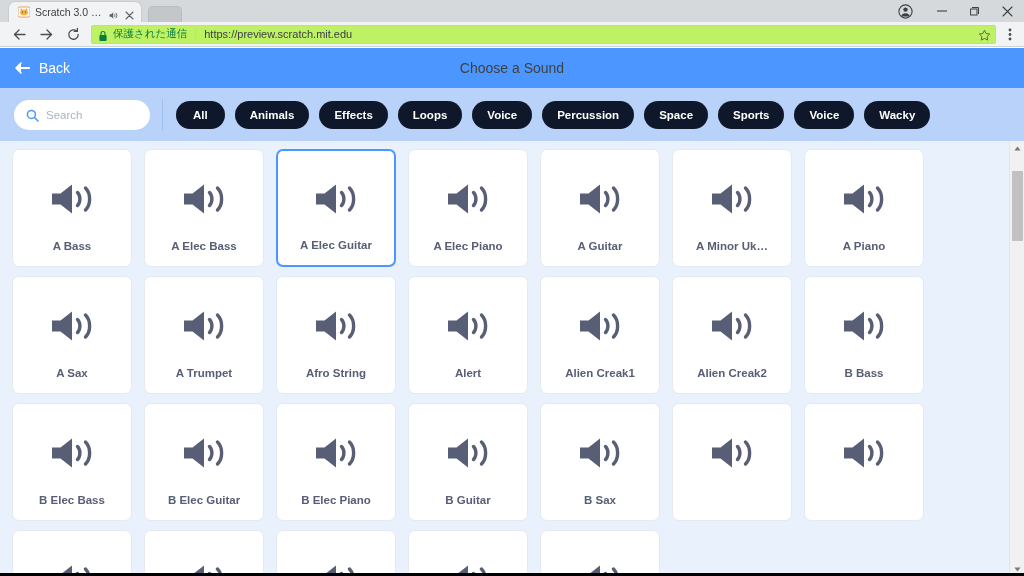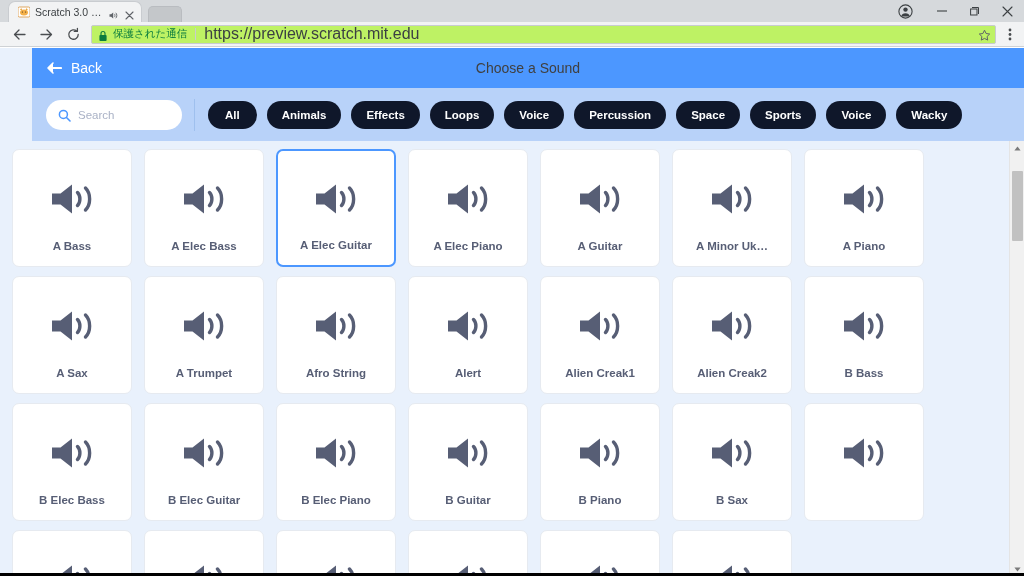--- a/index.html
+++ b/index.html
@@ -64,26 +64,26 @@
     color: #4a4d50;
   }
   .omnibox {
     flex: 1 1 auto; height: 19px; margin: 0 6px 0 4px;
     background: #bef264; border: 1px solid #c8cbcf; border-radius: 2px;
     display: flex; align-items: center; padding: 0 4px 0 6px; gap: 5px;
   }
   .lock-icon { width: 10px; height: 12px; flex:0 0 10px; }
   .secure-text { font-size: 10.5px; color: #0b7c3f; white-space: nowrap; }
   .omni-sep { width: 1px; height: 12px; background: #c8cbcf; margin: 0 3px; }
-  .omni-url { font-size: 16px; color: #3c4043; white-space: nowrap; flex:1 1 auto; }
+  .omni-url { font-size: 11px; color: #3c4043; white-space: nowrap; flex:1 1 auto; }
   .star-icon { width: 13px; height: 13px; color: #5f6368; flex:0 0 13px; }
   .menu-dots { width: 16px; height: 25px; display:flex; align-items:center; justify-content:center; color:#4a4d50; }
 
   
-  .page { position: absolute; top: 48px; left: 0; right: 0; bottom: 0; background: #e9f1fc; padding-left: 32px; }
+  .page { position: absolute; top: 48px; left: 0; right: 0; bottom: 0; background: #e9f1fc; }
 
   .sc-header {
     height: 40px; background: #4c97ff;
     display: flex; align-items: center; position: relative;
   }
   .sc-back {
     display: flex; align-items: center; gap: 9px;
     padding-left: 14px; color: #fff;
   }
   .sc-back-arrow { width: 16px; height: 16px; display:block; }
@@ -450,28 +450,20 @@
                 <path d="M37.5 9c5.5 5.5 5.5 16.5 0 22" stroke="#575e75" stroke-width="3.4" fill="none" stroke-linecap="round"></path>
               </svg></div>
             <div class="card-label">B Guitar</div>
           </div>
           <div class="card">
             <div class="card-icon"><svg width="48" height="40" viewBox="0 0 48 40">
                 <path d="M4 14.5h8.5L24 5.5v29L12.5 25.5H4z" fill="#575e75"></path>
                 <path d="M29.5 13.5c3.2 3.2 3.2 9.8 0 13" stroke="#575e75" stroke-width="3.4" fill="none" stroke-linecap="round"></path>
                 <path d="M37.5 9c5.5 5.5 5.5 16.5 0 22" stroke="#575e75" stroke-width="3.4" fill="none" stroke-linecap="round"></path>
               </svg></div>
-            <div class="card-label">B Piano</div>
-          </div>
-          <div class="card">
-            <div class="card-icon"><svg width="48" height="40" viewBox="0 0 48 40">
-                <path d="M4 14.5h8.5L24 5.5v29L12.5 25.5H4z" fill="#575e75"></path>
-                <path d="M29.5 13.5c3.2 3.2 3.2 9.8 0 13" stroke="#575e75" stroke-width="3.4" fill="none" stroke-linecap="round"></path>
-                <path d="M37.5 9c5.5 5.5 5.5 16.5 0 22" stroke="#575e75" stroke-width="3.4" fill="none" stroke-linecap="round"></path>
-              </svg></div>
             <div class="card-label">B Sax</div>
           </div>
           <div class="card">
             <div class="card-icon"><svg width="48" height="40" viewBox="0 0 48 40">
                 <path d="M4 14.5h8.5L24 5.5v29L12.5 25.5H4z" fill="#575e75"></path>
                 <path d="M29.5 13.5c3.2 3.2 3.2 9.8 0 13" stroke="#575e75" stroke-width="3.4" fill="none" stroke-linecap="round"></path>
                 <path d="M37.5 9c5.5 5.5 5.5 16.5 0 22" stroke="#575e75" stroke-width="3.4" fill="none" stroke-linecap="round"></path>
               </svg></div>
             <div class="card-label"></div>
           </div>

